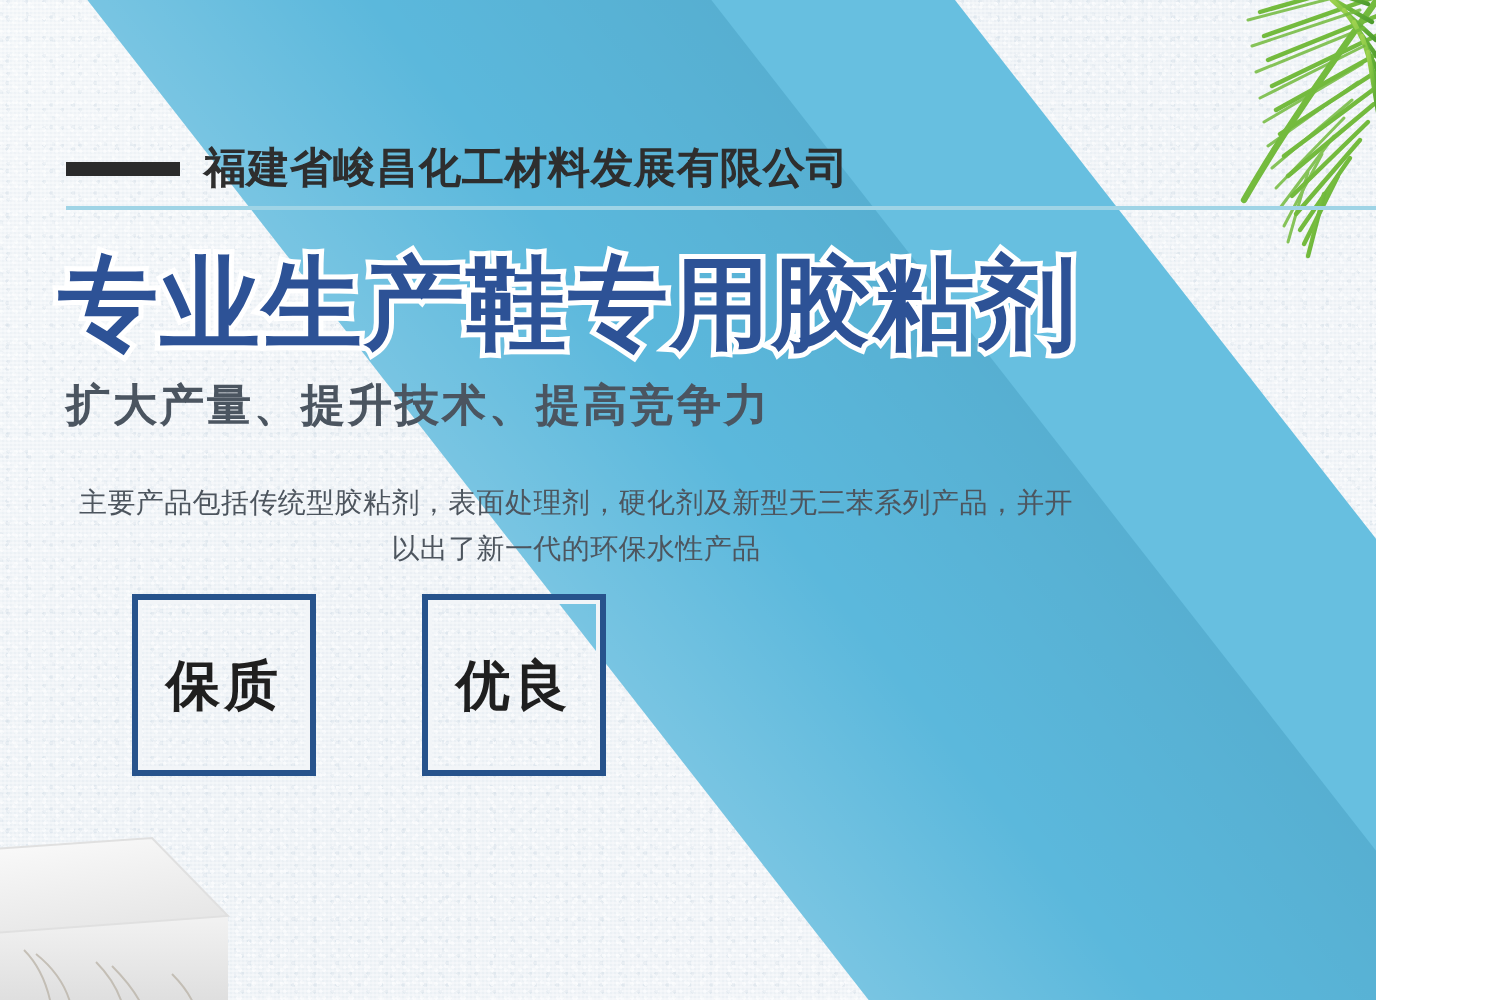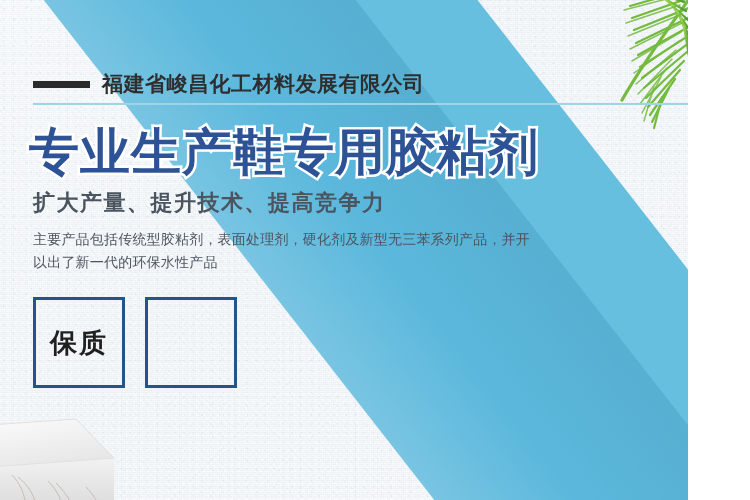--- a/index.html
+++ b/index.html
@@ -162,26 +162,27 @@
     font-size: 22px;
     font-weight: 700;
     color: #4b5560;
     letter-spacing: 1.5px;
     white-space: nowrap;
   }
 
   .body-copy {
     position: absolute;
     left: 0;
-    top: 228px;
+    top: 240px;
     width: 510px;
     font-size: 14px;
     line-height: 23px;
     color: #4d555e;
     letter-spacing: .2px;
+    text-align: center;
   }
 
   .tags {
     position: absolute;
     left: 0;
     top: 297px;
     display: flex;
     gap: 20px;
   }
   .tag {
@@ -189,20 +190,21 @@
     height: 91px;
     box-sizing: border-box;
     border: 3px solid #27538c;
     outline: 2px solid #f2f5f8;
     outline-offset: -5px;
     display: flex;
     flex-direction: column;
     align-items: center;
     justify-content: center;
     gap: 2px;
+    margin-left: 33px;
   }
   .tag span {
     font-size: 27px;
     line-height: 34px;
     font-weight: 700;
     color: #1f1f1f;
     letter-spacing: 2px;
     white-space: nowrap;
   }
 </style>
@@ -305,17 +307,18 @@
 
     <div class="subhead">扩大产量、提升技术、提高竞争力</div>
 
     <div class="body-copy">主要产品包括传统型胶粘剂，表面处理剂，硬化剂及新型无三苯系列产品，并开以出了新一代的环保水性产品</div>
 
     <div class="tags">
       <div class="tag">
         <span>保质</span>
       </div>
       <div class="tag">
+        <span>优良</span>
       </div>
     </div>
 
   </div>
 </div>
 
 </body></html>

